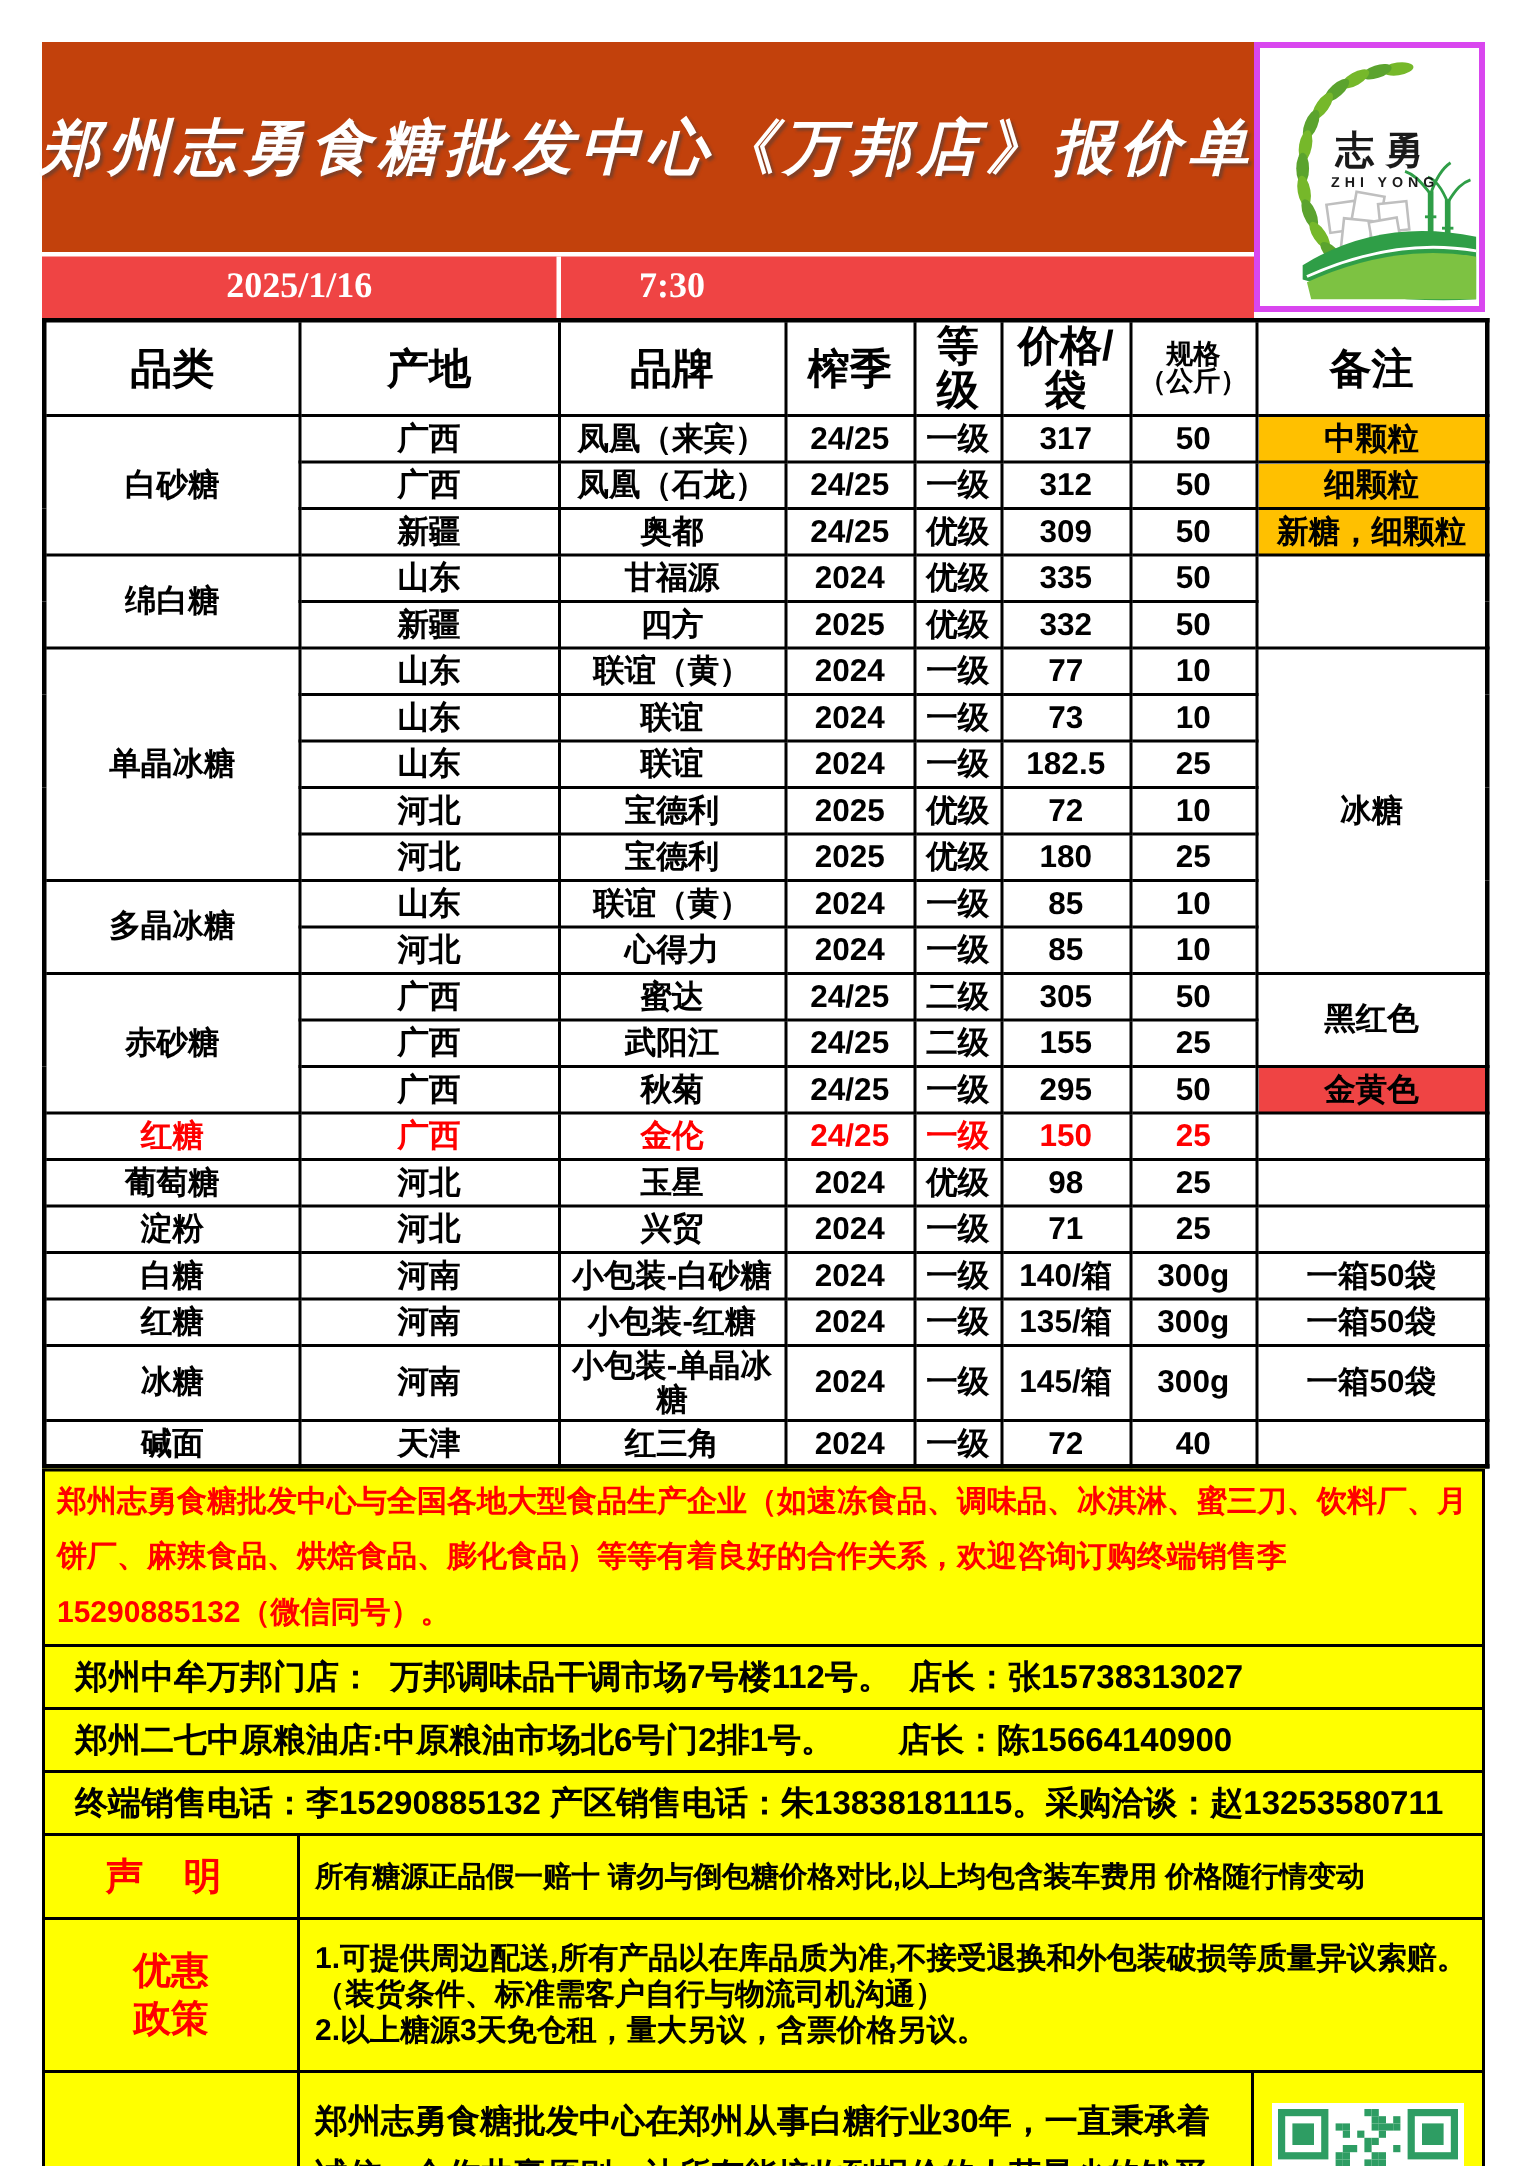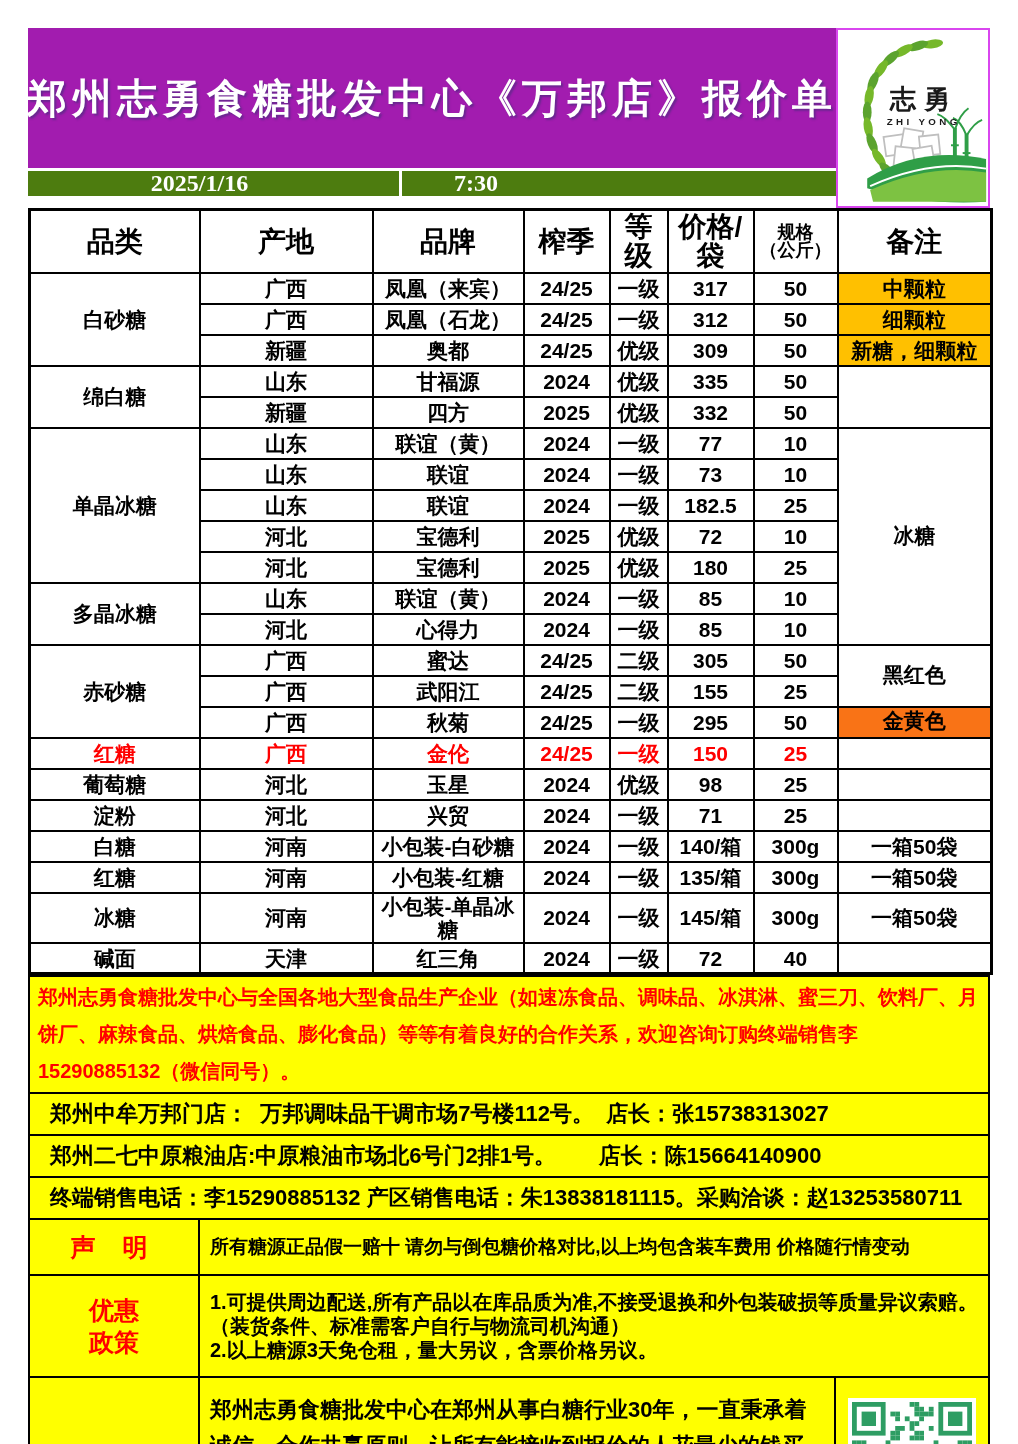--- a/index.html
+++ b/index.html
@@ -7,54 +7,54 @@
   body {
     width:1018px; height:1444px; background:#ffffff; position:relative;
     font-family:"Liberation Sans", sans-serif;
   }
   .sheet { position:absolute; left:28px; top:28px; width:962px; }
 
   
   .header-row { display:flex; width:962px; }
   .header-left { width:808px; }
   .title-bar {
-    height:140px; background:#a21caf; display:flex; align-items:center; justify-content:center;
+    height:140px; background:#c2410c; display:flex; align-items:center; justify-content:center;font-style:italic;
   }
   .title-bar h1 {
     margin:0; color:#ffffff; font-size:40px; font-weight:bold; letter-spacing:5px;
     text-shadow:2px 2px 2px rgba(0,60,90,.35); white-space:nowrap;
   }
-  .date-bar { height:28px; display:flex; background:#4d7c0f; border-top:3px solid #ffffff;gap:28px; }
+  .date-bar { height:44px; display:flex; background:#ef4444; border-top:3px solid #ffffff; }
   .date-bar .cell {
     display:flex; align-items:center; justify-content:center;
     font-weight:bold; font-size:24px;
   }
   .cell-date { width:343px; color:#ffffff; font-family:"Liberation Serif", serif; }
   .cell-time { width:151px; color:#ffffff; font-family:"Liberation Serif", serif; border-left:3px solid #ffffff; }
   .cell-round { width:314px; color:#000000; border-left:3px solid #ffffff; font-size:23px; }
   .logo-cell {
-    width:154px; height:180px; background:#ffffff; border:2px solid #d946ef;
+    width:154px; height:180px; background:#ffffff; border:4px solid #d946ef;
     display:flex; align-items:center; justify-content:center;
   }
 
   
   table.price {
     width:962px; border-collapse:collapse; table-layout:fixed;
     border:3px solid #000;
   }
   table.price th, table.price td {
     border:2px solid #000; text-align:center; vertical-align:middle;
     font-weight:bold; color:#000; padding:1px 2px; overflow:hidden;
   }
   table.price th { height:46px; font-size:28px; white-space:pre-line; line-height:1.05; }
   table.price th.small { font-size:18px; }
   table.price td { height:31px; font-size:21px; line-height:1.1; }
   tr.row-red td { color:#ff0000; }
   td.bg-orange { background:#FFC000; font-size:22px; }
-  td.bg-yellow { background:#f97316; font-size:23px;font-family:Liberation Mono, monospace; }
+  td.bg-yellow { background:#ef4444; font-size:23px; }
   td.remark-plain { font-weight:normal; font-family:"Liberation Serif", serif; font-size:23px; }
   td.remark-cell { font-size:22px; }
 
   
   .yellow-block { background:#FFFF00; border:2px solid #000; border-top:none; width:962px; }
   .para-partnership {
     color:#ff0000; font-weight:bold; font-size:20px; line-height:37px;
     padding:2px 8px; border-top:2px solid #000;
   }
   .store-line {

